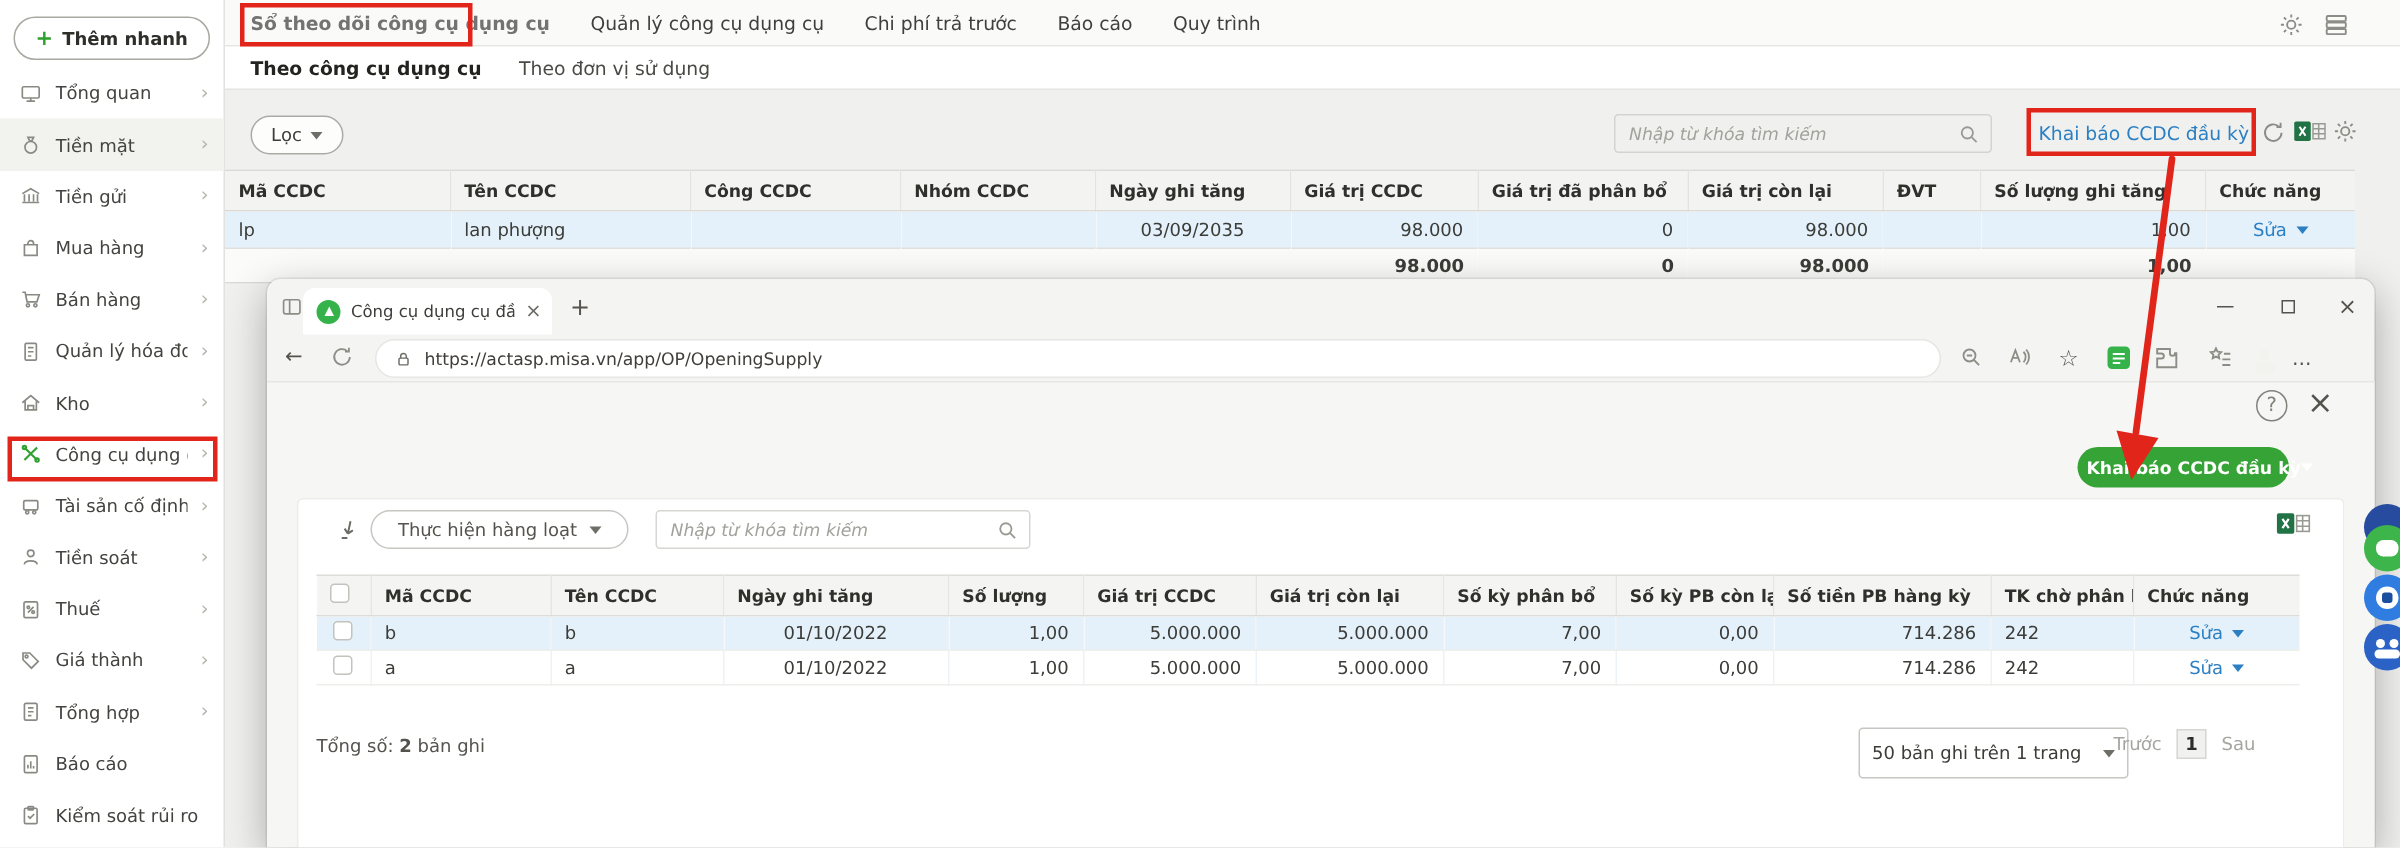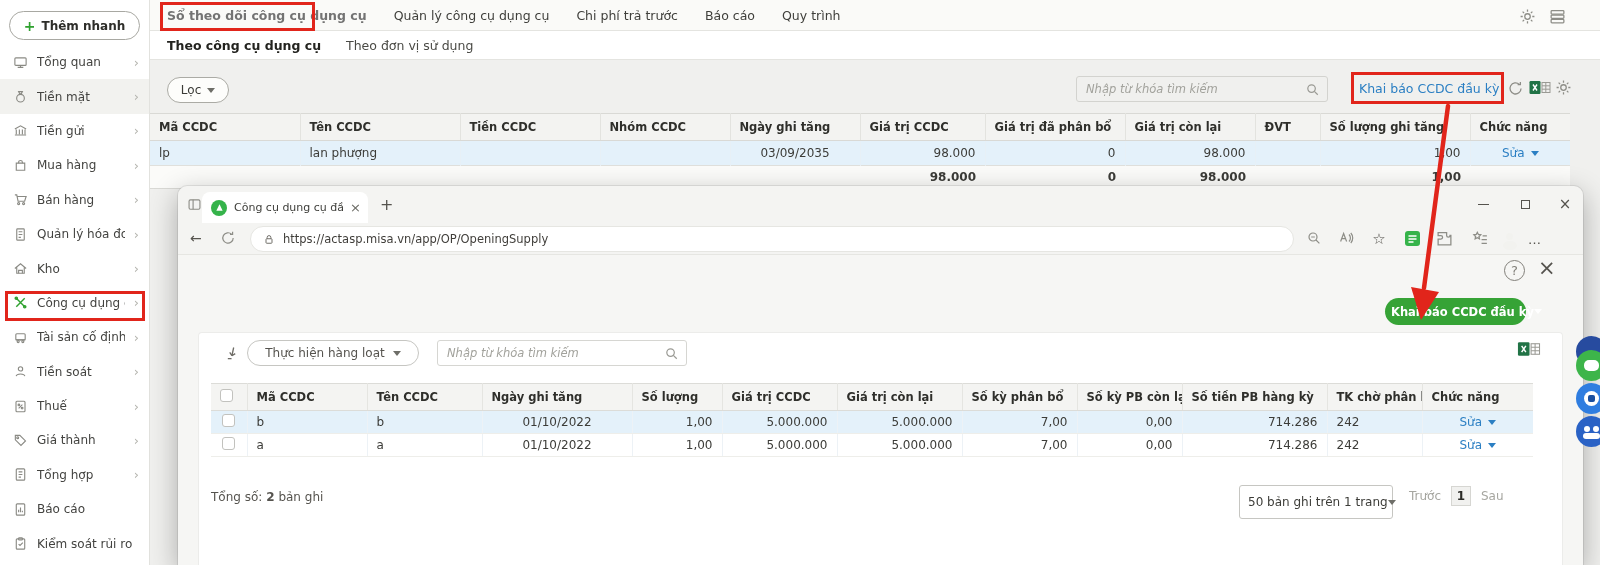--- a/index.html
+++ b/index.html
@@ -96,21 +96,21 @@
 
   #pop-table { position:absolute; left:12px; top:50px; width:1322px; }
   #pop-table th { height:27px; background:#f4f4f2; font-size:11.5px; font-weight:bold; color:#2f2f2b; border-top:1px solid #dcdcd8; border-bottom:1px solid #dcdcd8; border-right:1px solid #e5e5e1; padding:0 9px; text-align:left; white-space:nowrap; overflow:hidden; }
   #pop-table td { height:23px; font-size:12px; color:#3c3c38; border-right:1px solid #edf2f6; border-bottom:1px solid #eeeeea; padding:0 9px; white-space:nowrap; overflow:hidden; }
   #pop-table th:last-child, #pop-table td:last-child { border-right:none; }
   #pop-table tr.hlrow td { background:#e4f1fa; }
   #pop-table tr.totrow td { background:#fafaf8; font-weight:bold; border-top:1px solid #d5d5d1; border-bottom:1px solid #d5d5d1; border-right:none; height:21px; }
   .cbx { width:13px; height:13px; border:1px solid #c2c2be; border-radius:3px; background:#fff; display:inline-block; cursor:pointer; }
 
   .pop-footer-left { position:absolute; left:12px; top:157px; font-size:12px; color:#55534e; }
-  .pagesize { position:absolute; left:1040px; top:152px; width:154px; height:24px; border:1px solid #c6c6c2; border-radius:3px; background:#fff; display:flex; align-items:center; padding:16px 8px; font-size:12px; color:#3c3c38; cursor:pointer; }
+  .pagesize { position:absolute; left:1040px; top:152px; width:180px; height:24px; border:1px solid #c6c6c2; border-radius:3px; background:#fff; display:flex; align-items:center; padding:16px 8px; font-size:12px; color:#3c3c38; cursor:pointer; }
   .pagesize .ps-lbl { flex:1; white-space:nowrap; }
   .pg-prev { position:absolute; left:1210px; top:156px; font-size:12px; color:#a6a6a0; cursor:pointer; }
   .pg-box { position:absolute; left:1252px; top:153px; width:20px; height:20px; background:#f1f1ef; border:1px solid #d6d6d2; font-size:12px; font-weight:bold; color:#2c2c28; display:flex; align-items:center; justify-content:center; cursor:pointer; }
   .pg-next { position:absolute; left:1282px; top:156px; font-size:12px; color:#a6a6a0; cursor:pointer; }
 
   
   .fc { position:absolute; left:1576px; width:31px; height:31px; border-radius:50%; z-index:12; display:flex; align-items:center; justify-content:center; }
   .fc-chat-bubble { width:15px; height:11px; background:#fff; border-radius:5px; position:relative; }
   .fc-chat-bubble:after { content:""; position:absolute; left:2px; bottom:-3px; border:3px solid transparent; border-top-color:#fff; }
   .fc-sq { width:15px; height:15px; background:#fff; border-radius:50%; display:flex; align-items:center; justify-content:center; }
@@ -361,21 +361,21 @@
       <col style="width:140px">
       <col style="width:130px">
       <col style="width:65px">
       <col style="width:150px">
       <col style="width:100px">
     </colgroup>
   <tbody>
       <tr>
     <th>Mã CCDC</th>
     <th>Tên CCDC</th>
-    <th>Tiền CCDC</th>
+    <th>Công CCDC</th>
     <th>Nhóm CCDC</th>
     <th class="ac">Ngày ghi tăng</th>
     <th class="ar">Giá trị CCDC</th>
     <th class="ar">Giá trị đã phân bổ</th>
     <th class="ar">Giá trị còn lại</th>
     <th>ĐVT</th>
     <th class="ar">Số lượng ghi tăng</th>
     <th class="ac">Chức năng</th>
   </tr>
   <tr class="hlrow">

